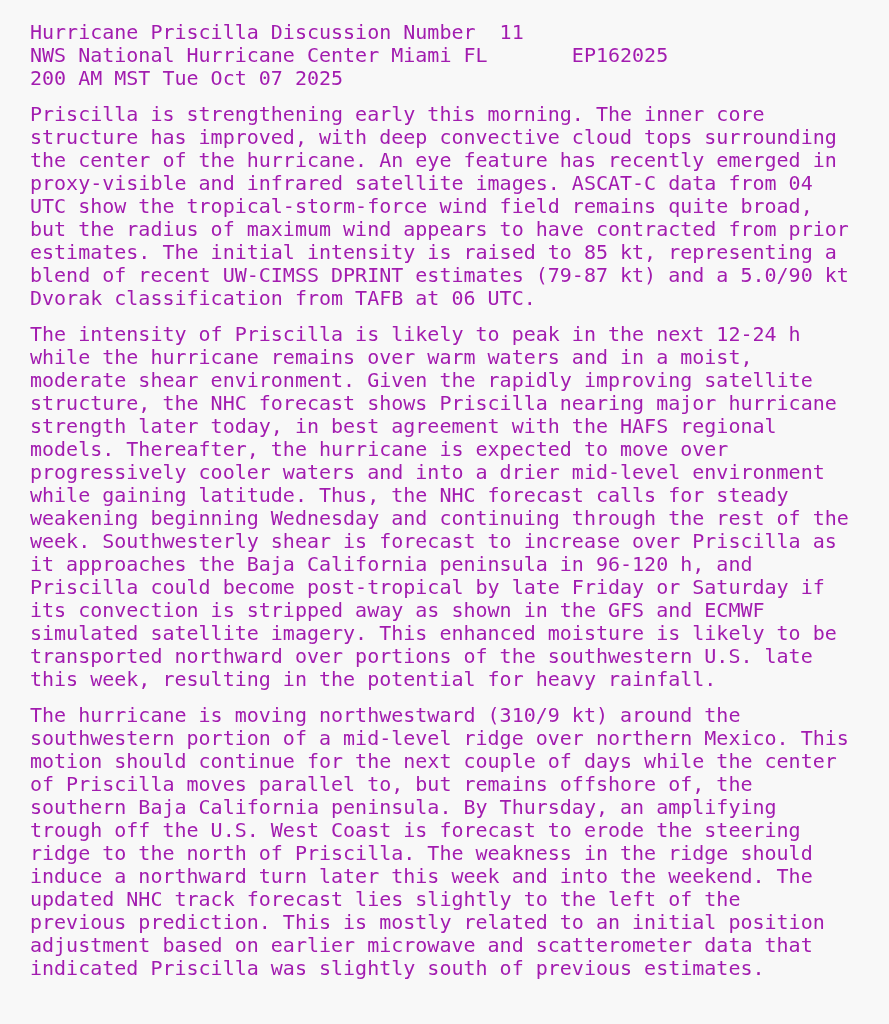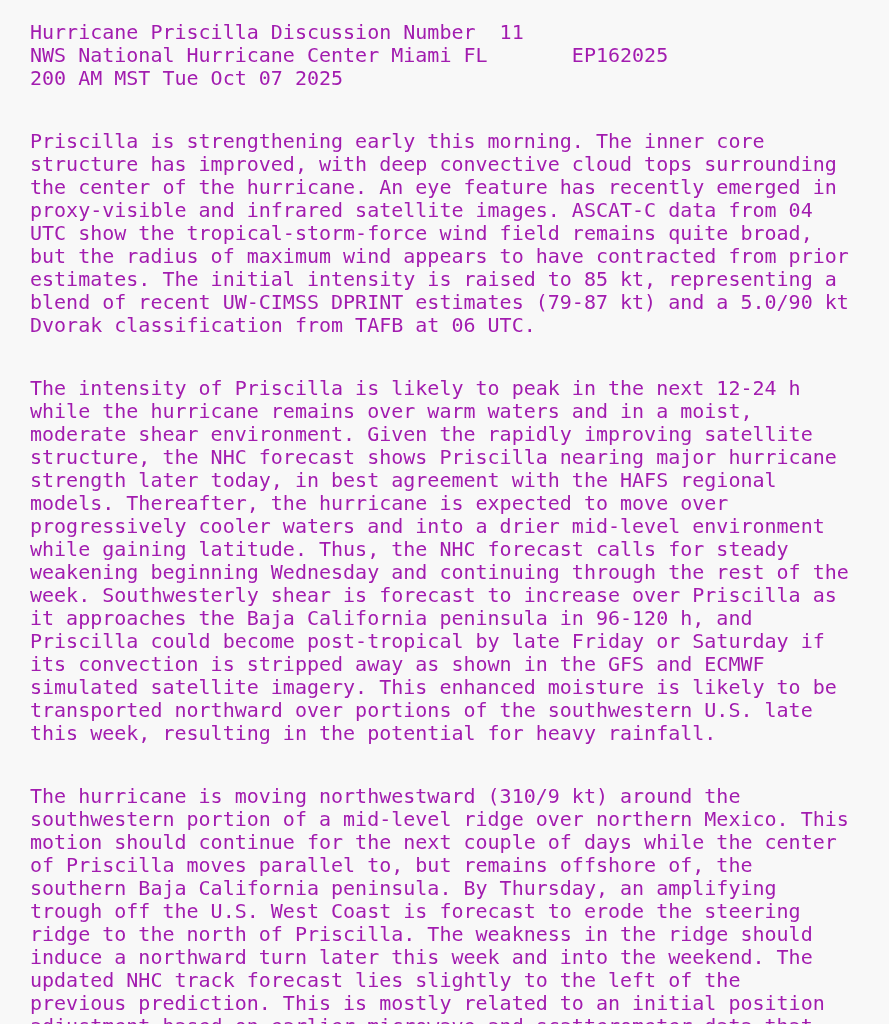--- a/index.html
+++ b/index.html
@@ -21,21 +21,21 @@
     color: #a21caf;
   }
   pre.block {
     margin: 0;
     padding: 0;
     font: inherit;
     color: inherit;
     white-space: pre;
   }
   pre.block + pre.block {
-    margin-top: 40px; 
+    margin-top: 13px; 
   }
 </style>
 </head>
 <body>
 
 <main class="doc">
 
   <pre class="block"><span>Hurricane Priscilla Discussion Number  11</span>
 <span>NWS National Hurricane Center Miami FL       EP162025</span>
 <span>200 AM MST Tue Oct 07 2025</span></pre>

